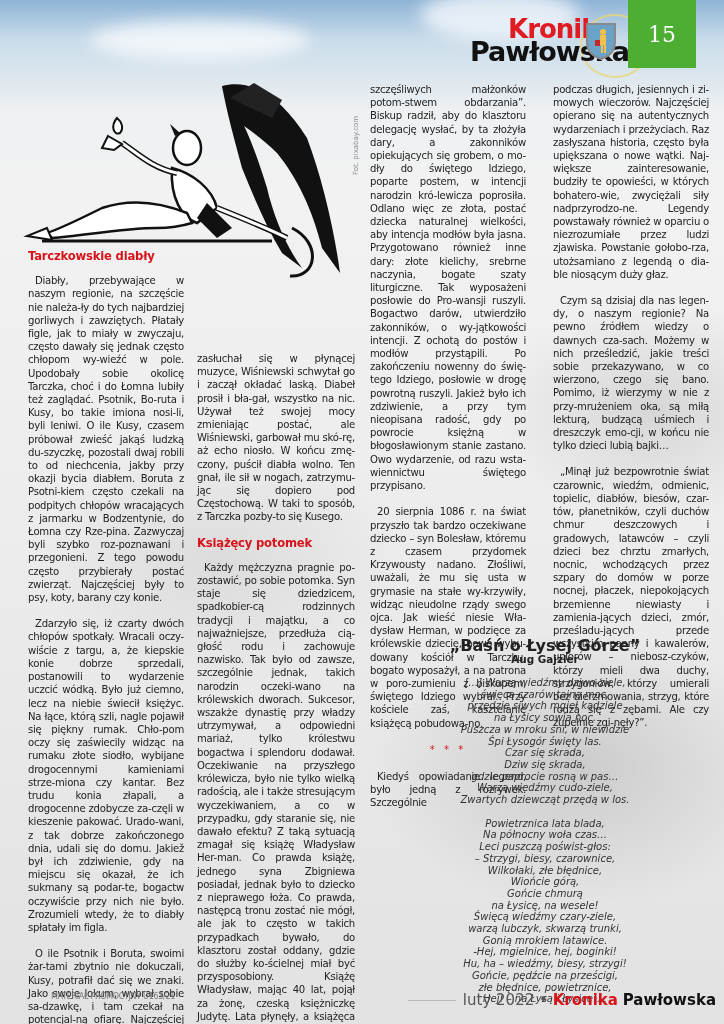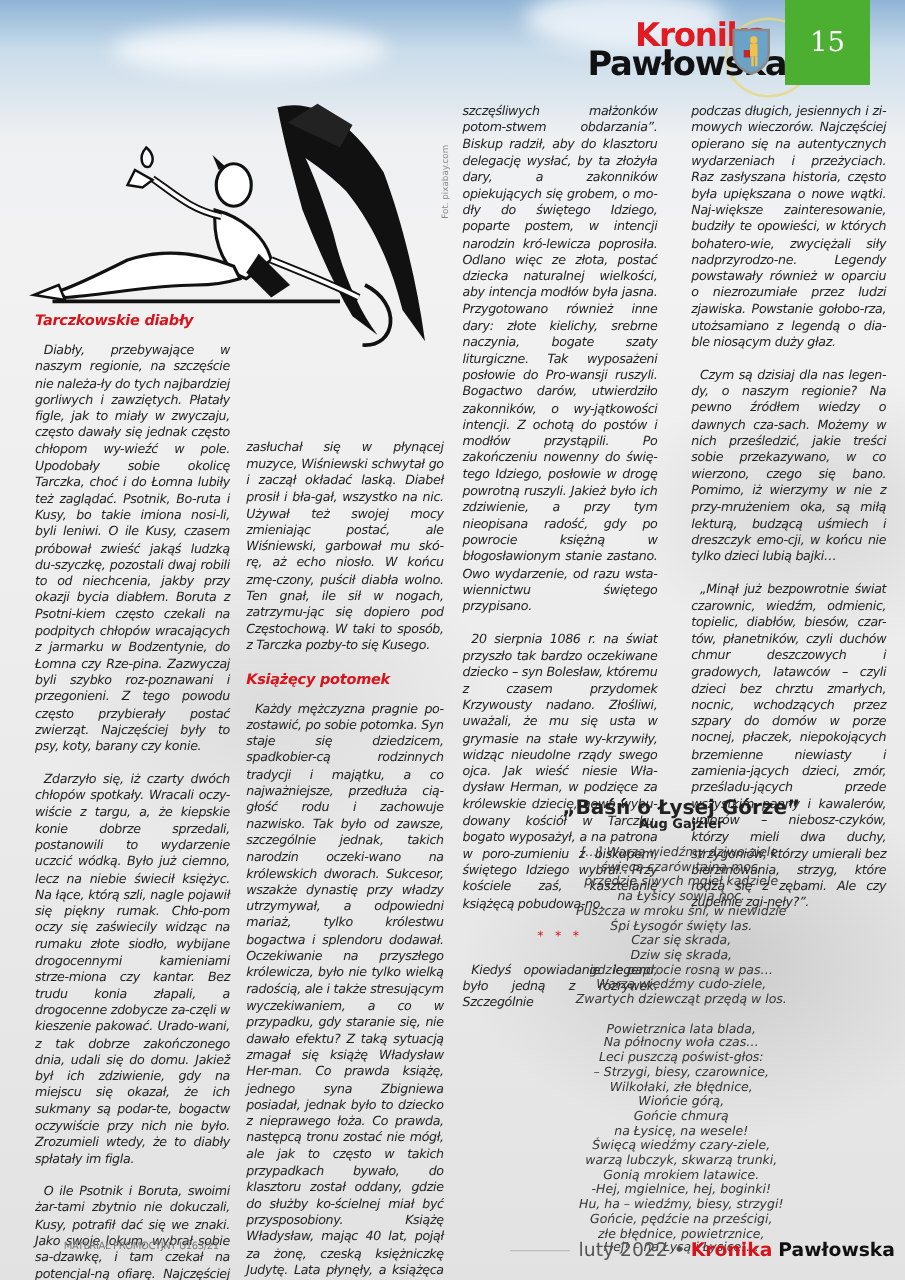--- a/index.html
+++ b/index.html
@@ -51,21 +51,20 @@
     font-size: 7px; color: #8a8a8a; white-space: nowrap;
     font-family: "DejaVu Sans", sans-serif;
     left: 352px; top: 175px;
   }
   
   .col {
     position: absolute; font-size: 10.1px; line-height: 13.2px;
     text-align: justify; color: #222;
     font-family: "DejaVu Sans", sans-serif;
     letter-spacing: -0.25px;
-    font-style: italic;
   }
   .col p { text-indent: 7px; margin-bottom: 13px; hyphens: manual; }
   .col p.noindent { text-indent: 0; }
   .heading {
     font-weight: bold; color: #d7141b; text-align: left;
     font-size: 11.6px; margin-bottom: 11px; letter-spacing: -0.2px;
     font-family: "DejaVu Sans", sans-serif;
   }
   .stars { text-align: center; color: #d7141b; font-size: 10px; letter-spacing: 3px; margin: 6px 0 14px; }
   .col1 { left: 28px; top: 250px; width: 156px; }

